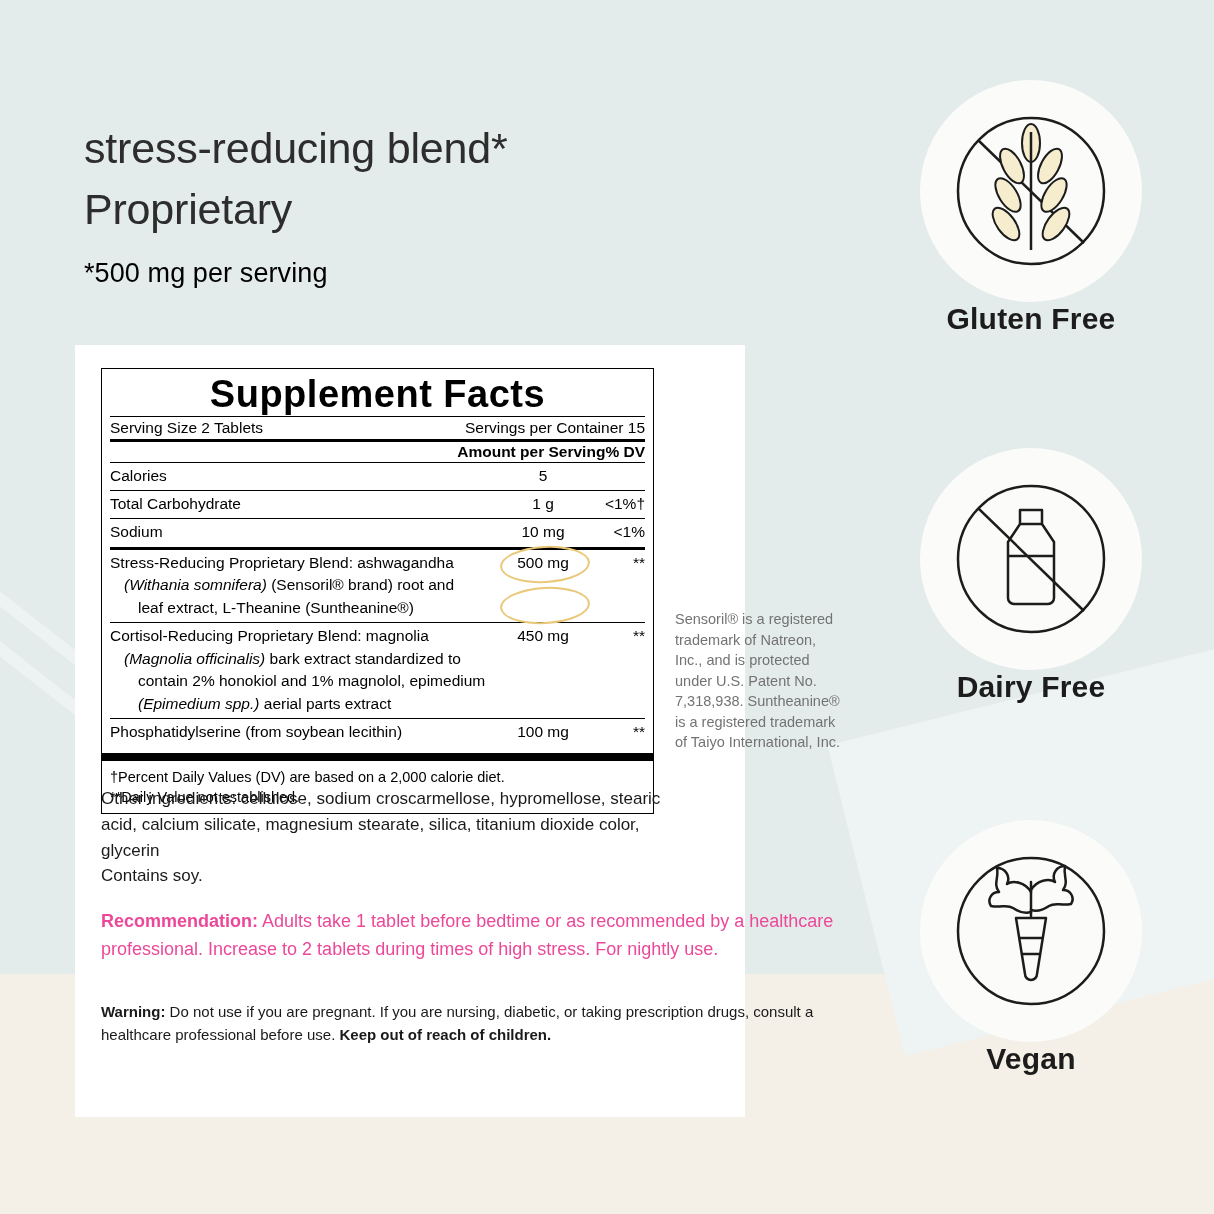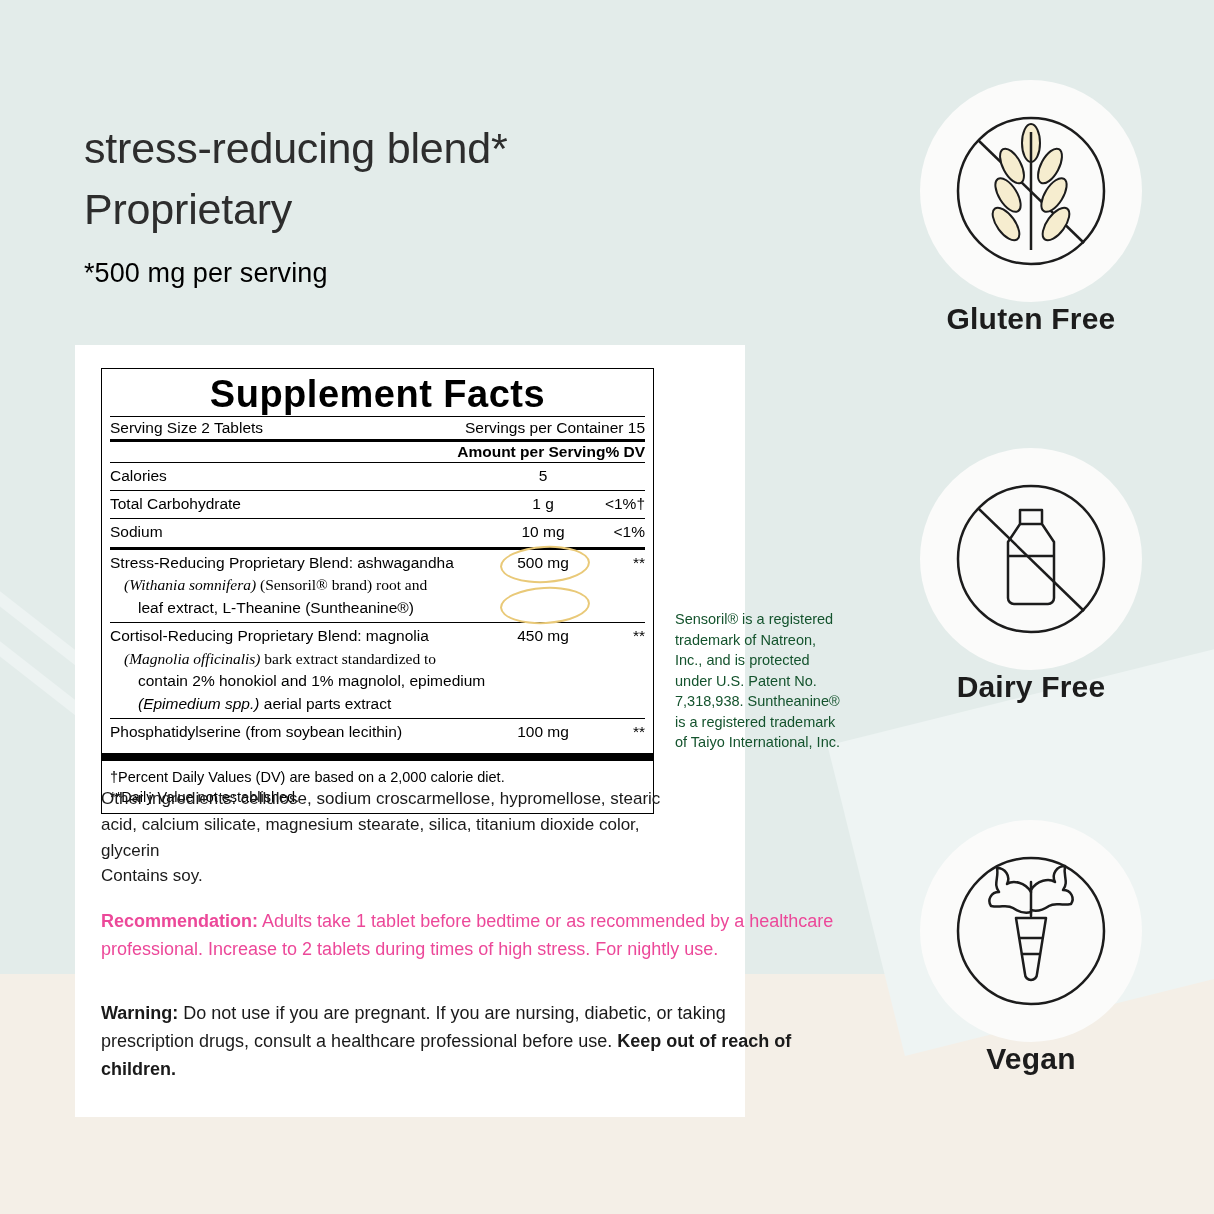--- a/index.html
+++ b/index.html
@@ -156,21 +156,20 @@
   }
   .nut-dv {
     width: 56px;
     text-align: right;
     flex: none;
   }
   .nut-name i { font-style: italic; }
   .nut-sub {
     display: block;
     padding-left: 14px;
-    font-family: Liberation Serif, serif;
   }
   .nut-sub2 {
     display: block;
     padding-left: 28px;
   }
   .ellipse {
     position: absolute;
     left: 50%;
     top: 50%;
     width: 86px;
@@ -188,21 +187,21 @@
     padding: 3px 0 1px 0;
   }
 
   .sf-side {
     position: absolute;
     left: 600px;
     top: 264px;
     width: 170px;
     font-size: 14.5px;
     line-height: 1.42;
-    color: #14532d;
+    color: #737373;
   }
 
   .other-ing {
     position: absolute;
     left: 26px;
     top: 441px;
     width: 560px;
     font-size: 17px;
     line-height: 1.52;
     color: #1a1a1a;
@@ -214,21 +213,21 @@
     width: 740px;
     font-size: 18px;
     line-height: 1.55;
     color: #ec4899;
   }
   .warn-block {
     position: absolute;
     left: 26px;
     top: 655px;
     width: 720px;
-    font-size: 18px;
+    font-size: 15px;
     line-height: 1.55;
     color: #1a1a1a;
   }
   .b { font-weight: bold; }
 
   
   .badge {
     position: absolute;
     width: 222px;
     text-align: center;

